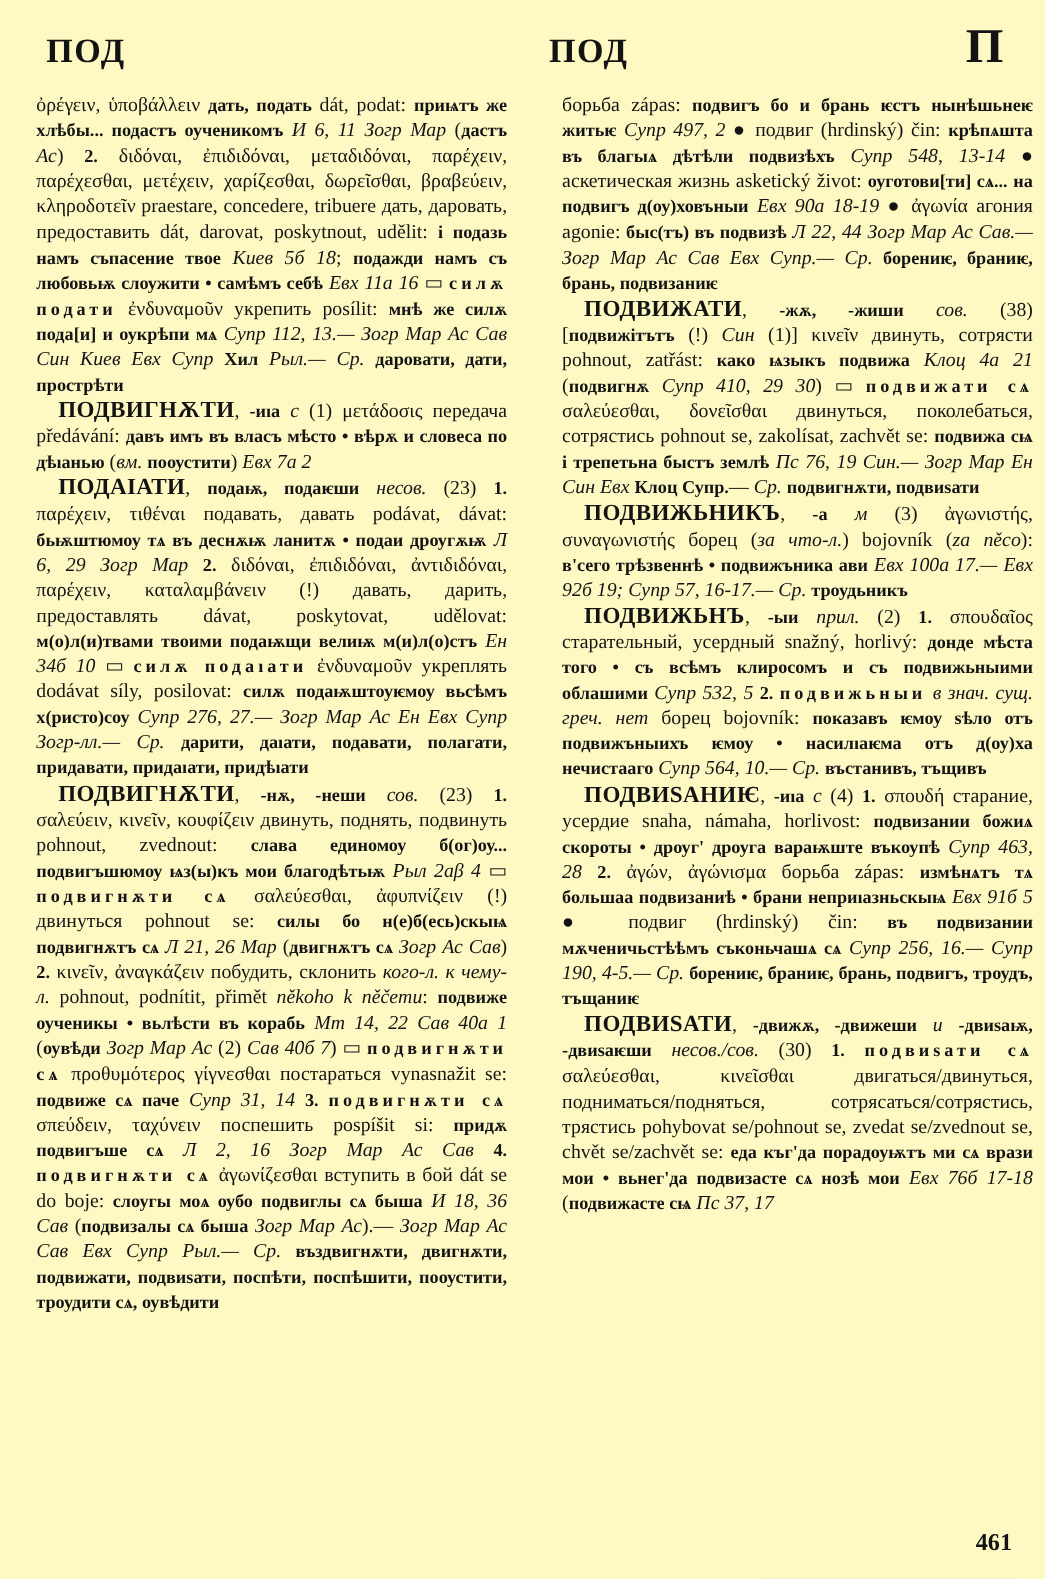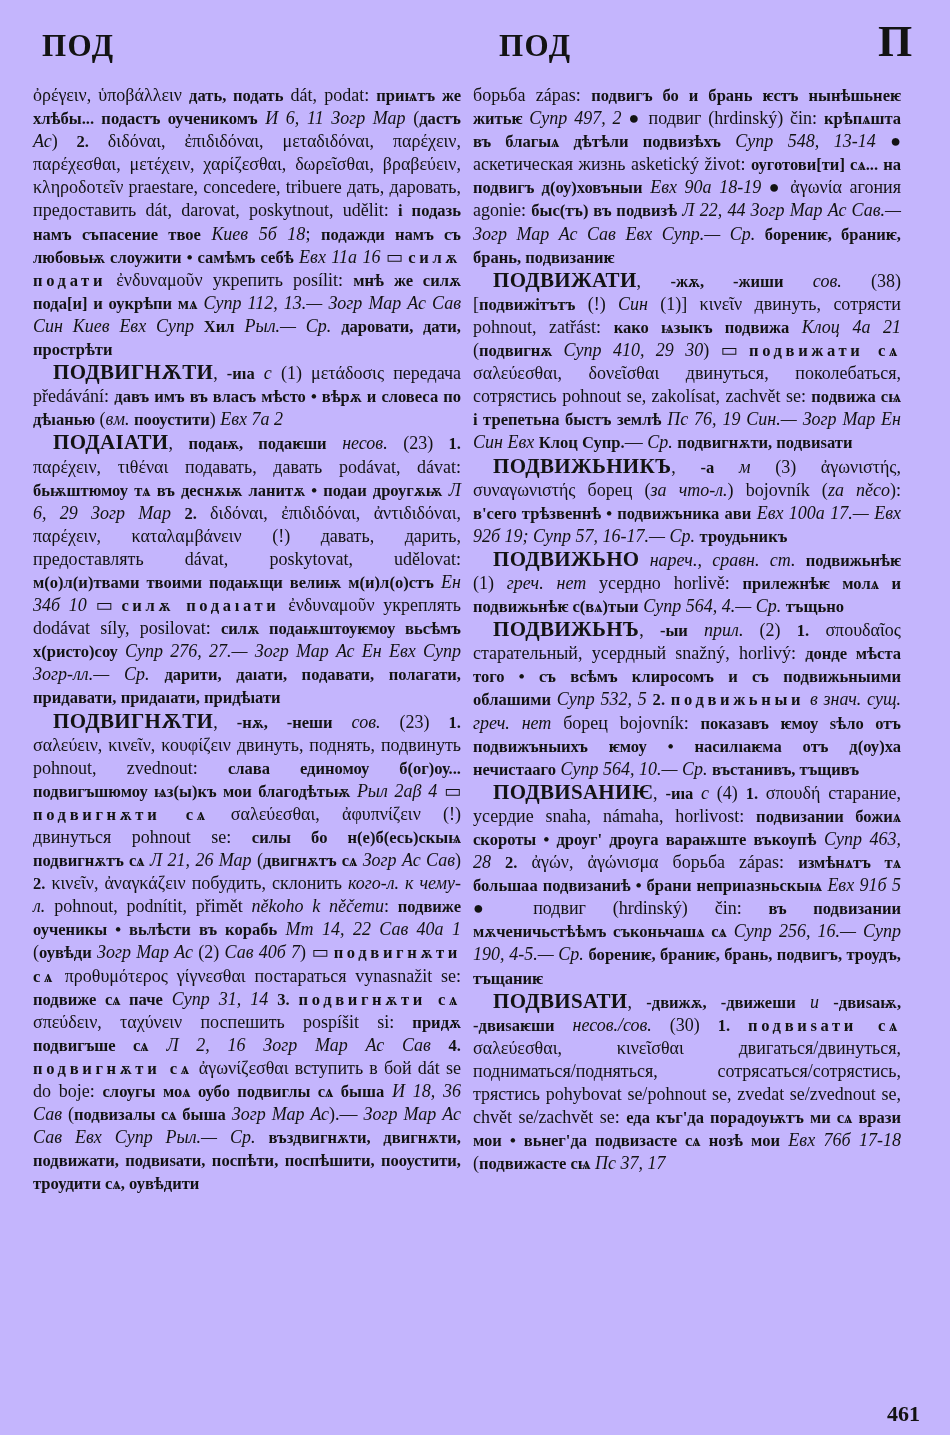--- a/index.html
+++ b/index.html
@@ -1,57 +1,56 @@
 <!DOCTYPE html>
 <html><head>
 <meta charset="utf-8">
 <style>
   html,body { margin:0; padding:0; background:#e8e8e4; }
   .page {
     position:relative; width:950px; height:1435px; margin:0 auto;
-    background:#c4b5fd; color:#131313; overflow:hidden;
+    background:#fef9c3; color:#131313; overflow:hidden;
     font-family:"Liberation Serif","DejaVu Serif",serif;
   }
   .runhead { position:absolute; font-weight:bold; letter-spacing:1.5px; }
   .runhead.left   { left:42px;  top:28px; font-size:31px; }
   .runhead.center { left:499px; top:28px; font-size:31px; }
   .runhead.letter { left:878px; top:16px; font-size:44px; letter-spacing:0; }
-  .columns { position:absolute; left:33px; top:84px; display:flex; gap:12px;justify-content:center; }
+  .columns { position:absolute; left:33px; top:84px; display:flex; gap:50px;justify-content:center; }
   .col {
     width:428px; text-align:justify; font-size:18px; line-height:23.1px;
     hyphens:manual;
   }
   p.entry { margin:0; padding:0; text-indent:0; }
   p.entry.indent { text-indent:20px; }
   .headword { font-weight:bold; font-size:21px; letter-spacing:0.3px; }
   .cs { font-weight:bold; font-size:0.92em; }           
   .it { font-style:italic; }                             
   .sp { font-weight:bold; font-size:0.92em; letter-spacing:0.22em; } 
-  .pagenum { position:absolute; right:30px; bottom:8px; font-size:22px; font-weight:bold; }
+  .pagenum { position:absolute; right:30px; bottom:20px; font-size:22px; font-weight:bold; }
 </style>
 </head>
 <body>
 
 <div class="page">
   <div class="runhead left">ПОД</div>
   <div class="runhead center">ПОД</div>
   <div class="runhead letter">П</div>
 
   <div class="columns">
     <div class="col" id="col-left">
         <p class="entry">ὀρέγειν, ὑποβάλλειν <span class="cs">дать, подать</span> dát, podat: <span class="cs">приѩтъ же хлѣбы... подастъ оученикомъ</span> <span class="it">И 6, 11 Зогр Мар</span> (<span class="cs">дастъ</span> <span class="it">Ас</span>) <span class="cs">2.</span> διδόναι, ἐπιδιδόναι, μεταδιδόναι, παρέχειν, παρέχεσθαι, μετέχειν, χαρίζεσθαι, δωρεῖσθαι, βραβεύειν, κληροδοτεῖν praestare, concedere, tribuere дать, даровать, предоставить dát, darovat, poskytnout, udělit: <span class="cs">і подазь намъ съпасение твое</span> <span class="it">Киев 5б 18</span>; <span class="cs">подажди намъ съ любовьѭ слоужити • самѣмъ себѣ</span> <span class="it">Евх 11а 16</span> ▭ <span class="sp">силѫ подати</span> ἐνδυναμοῦν укрепить posílit: <span class="cs">мнѣ же силѫ пода[и] и оукрѣпи мѧ</span> <span class="it">Супр 112, 13.— Зогр Мар Ас Сав Син Киев Евх Супр</span> <span class="cs">Хил</span> <span class="it">Рыл.— Ср.</span> <span class="cs">даровати, дати, прострѣти</span></p>
         <p class="entry indent"><span class="headword">ПОДВИГНѪТИ</span>, <span class="cs">-иıа</span> <span class="it">с</span> (1) μετάδοσις передача předávání: <span class="cs">давъ имъ въ власъ мѣсто • вѣрѫ и словеса по дѣıанью</span> (<span class="it">вм.</span> <span class="cs">пооустити</span>) <span class="it">Евх 7а 2</span></p>
         <p class="entry indent"><span class="headword">ПОДАІАТИ</span>, <span class="cs">подаѭ, подаѥши</span> <span class="it">несов.</span> (23) <span class="cs">1.</span> παρέχειν, τιθέναι подавать, давать podávat, dávat: <span class="cs">бьѭштюмоу тѧ въ деснѫѭ ланитѫ • подаи дроугѫѭ</span> <span class="it">Л 6, 29 Зогр Мар</span> <span class="cs">2.</span> διδόναι, ἐπιδιδόναι, ἀντιδιδόναι, παρέχειν, καταλαμβάνειν (!) давать, дарить, предоставлять dávat, poskytovat, udělovat: <span class="cs">м(о)л(и)твами твоими подаѭщи велиѭ м(и)л(о)стъ</span> <span class="it">Ен 34б 10</span> ▭ <span class="sp">силѫ подаıати</span> ἐνδυναμοῦν укреплять dodávat síly, posilovat: <span class="cs">силѫ подаѭштоуѥмоу вьсѣмъ х(ристо)соу</span> <span class="it">Супр 276, 27.— Зогр Мар Ас Ен Евх Супр Зогр-лл.— Ср.</span> <span class="cs">дарити, даıати, подавати, полагати, придавати, придаıати, придѣıати</span></p>
         <p class="entry indent"><span class="headword">ПОДВИГНѪТИ</span>, <span class="cs">-нѫ, -неши</span> <span class="it">сов.</span> (23) <span class="cs">1.</span> σαλεύειν, κινεῖν, κουφίζειν двинуть, поднять, подвинуть pohnout, zvednout: <span class="cs">слава единомоу б(ог)оу... подвигъшюмоу ѩз(ы)къ мои благодѣтьѭ</span> <span class="it">Рыл 2аβ 4</span> ▭ <span class="sp">подвигнѫти сѧ</span> σαλεύεσθαι, ἀφυπνίζειν (!) двинуться pohnout se: <span class="cs">силы бо н(е)б(есь)скыѩ подвигнѫтъ сѧ</span> <span class="it">Л 21, 26 Мар</span> (<span class="cs">двигнѫтъ сѧ</span> <span class="it">Зогр Ас Сав</span>) <span class="cs">2.</span> κινεῖν, ἀναγκάζειν побудить, склонить <span class="it">кого-л. к чему-л.</span> pohnout, podnítit, přimět <span class="it">někoho k něčemu</span>: <span class="cs">подвиже оученикы • вьлѣсти въ корабь</span> <span class="it">Мт 14, 22 Сав 40а 1</span> (<span class="cs">оувѣди</span> <span class="it">Зогр Мар Ас</span> (2) <span class="it">Сав 40б 7</span>) ▭ <span class="sp">подвигнѫти сѧ</span> προθυμότερος γίγνεσθαι постараться vynasnažit se: <span class="cs">подвиже сѧ паче</span> <span class="it">Супр 31, 14</span> <span class="cs">3.</span> <span class="sp">подвигнѫти сѧ</span> σπεύδειν, ταχύνειν поспешить pospíšit si: <span class="cs">придѫ подвигъше сѧ</span> <span class="it">Л 2, 16 Зогр Мар Ас Сав</span> <span class="cs">4.</span> <span class="sp">подвигнѫти сѧ</span> ἀγωνίζεσθαι вступить в бой dát se do boje: <span class="cs">слоугы моѧ оубо подвиглы сѧ быша</span> <span class="it">И 18, 36 Сав</span> (<span class="cs">подвизалы сѧ быша</span> <span class="it">Зогр Мар Ас</span>).— <span class="it">Зогр Мар Ас Сав Евх Супр Рыл.— Ср.</span> <span class="cs">въздвигнѫти, двигнѫти, подвижати, подвиѕати, поспѣти, поспѣшити, пооустити, троудити сѧ, оувѣдити</span></p>
       </div>
     <div class="col" id="col-right">
         <p class="entry">борьба zápas: <span class="cs">подвигъ бо и брань ѥстъ нынѣшьнеѥ житьѥ</span> <span class="it">Супр 497, 2</span> ● подвиг (hrdinský) čin: <span class="cs">крѣпѧшта въ благыѧ дѣтѣли подвизѣхъ</span> <span class="it">Супр 548, 13-14</span> ● аскетическая жизнь asketický život: <span class="cs">оуготови[ти] сѧ... на подвигъ д(оу)ховъныи</span> <span class="it">Евх 90а 18-19</span> ● ἀγωνία агония agonie: <span class="cs">быс(тъ) въ подвизѣ</span> <span class="it">Л 22, 44 Зогр Мар Ас Сав.— Зогр Мар Ас Сав Евх Супр.— Ср.</span> <span class="cs">борениѥ, браниѥ, брань, подвизаниѥ</span></p>
         <p class="entry indent"><span class="headword">ПОДВИЖАТИ</span>, <span class="cs">-жѫ, -жиши</span> <span class="it">сов.</span> (38) [<span class="cs">подвижітътъ</span> (!) <span class="it">Син</span> (1)] κινεῖν двинуть, сотрясти pohnout, zatřást: <span class="cs">како ѩзыкъ подвижа</span> <span class="it">Клоц 4а 21</span> (<span class="cs">подвигнѫ</span> <span class="it">Супр 410, 29 30</span>) ▭ <span class="sp">подвижати сѧ</span> σαλεύεσθαι, δονεῖσθαι двинуться, поколебаться, сотрястись pohnout se, zakolísat, zachvět se: <span class="cs">подвижа сѩ і трепетьна быстъ землѣ</span> <span class="it">Пс 76, 19 Син.— Зогр Мар Ен Син Евх</span> <span class="cs">Клоц Супр.</span>— <span class="it">Ср.</span> <span class="cs">подвигнѫти, подвиѕати</span></p>
         <p class="entry indent"><span class="headword">ПОДВИЖЬНИКЪ</span>, <span class="cs">-а</span> <span class="it">м</span> (3) ἀγωνιστής, συναγωνιστής борец (<span class="it">за что-л.</span>) bojovník (<span class="it">za něco</span>): <span class="cs">в'сего трѣзвеннѣ • подвижъника ави</span> <span class="it">Евх 100а 17.— Евх 92б 19; Супр 57, 16-17.— Ср.</span> <span class="cs">троудьникъ</span></p>
-        <p class="entry indent"><span class="headword">ПОДВИЖЬНО</span> <span class="it">нареч., сравн. ст.</span> <span class="cs">подвижьнѣѥ</span> (1) <span class="it">греч. нет</span> усердно horlivě: <span class="cs">прилежнѣѥ молѧ и подвижьнѣѥ с(вѧ)тыи</span> <span class="it">Супр 564, 4.— Ср.</span> <span class="cs">тъщьно</span></p>
         <p class="entry indent"><span class="headword">ПОДВИЖЬНЪ</span>, <span class="cs">-ыи</span> <span class="it">прил.</span> (2) <span class="cs">1.</span> σπουδαῖος старательный, усердный snažný, horlivý: <span class="cs">донде мѣста того • съ всѣмъ клиросомъ и съ подвижьныими облашими</span> <span class="it">Супр 532, 5</span> <span class="cs">2.</span> <span class="sp">подвижьныи</span> <span class="it">в знач. сущ. греч. нет</span> борец bojovník: <span class="cs">показавъ ѥмоу ѕѣло отъ подвижъныихъ ѥмоу • насилıаѥма отъ д(оу)ха нечистааго</span> <span class="it">Супр 564, 10.— Ср.</span> <span class="cs">въстанивъ, тъщивъ</span></p>
         <p class="entry indent"><span class="headword">ПОДВИЅАНИѤ</span>, <span class="cs">-иıа</span> <span class="it">с</span> (4) <span class="cs">1.</span> σπουδή старание, усердие snaha, námaha, horlivost: <span class="cs">подвизании божиѧ скороты • дроуг' дроуга вараѭште въкоупѣ</span> <span class="it">Супр 463, 28</span> <span class="cs">2.</span> ἀγών, ἀγώνισμα борьба zápas: <span class="cs">измѣнѧтъ тѧ большаа подвизаниѣ • брани неприıазньскыѩ</span> <span class="it">Евх 91б 5</span> ● подвиг (hrdinský) čin: <span class="cs">въ подвизании мѫченичьстѣѣмъ съконьчашѧ сѧ</span> <span class="it">Супр 256, 16.— Супр 190, 4-5.— Ср.</span> <span class="cs">борениѥ, браниѥ, брань, подвигъ, троудъ, тъщаниѥ</span></p>
         <p class="entry indent"><span class="headword">ПОДВИЅАТИ</span>, <span class="cs">-движѫ, -движеши</span> <span class="it">и</span> <span class="cs">-двиѕаѭ, -двиѕаѥши</span> <span class="it">несов./сов.</span> (30) <span class="cs">1.</span> <span class="sp">подвиѕати сѧ</span> σαλεύεσθαι, κινεῖσθαι двигаться/двинуться, подниматься/подняться, сотрясаться/сотрястись, трястись pohybovat se/pohnout se, zvedat se/zvednout se, chvět se/zachvět se: <span class="cs">еда къг'да порадоуѭтъ ми сѧ врази мои • вьнег'да подвизасте сѧ нозѣ мои</span> <span class="it">Евх 76б 17-18</span> (<span class="cs">подвижасте сѩ</span> <span class="it">Пс 37, 17</span></p>
       </div>
   </div>
 
   <div class="pagenum">461</div>
 </div>
 
 </body></html>

